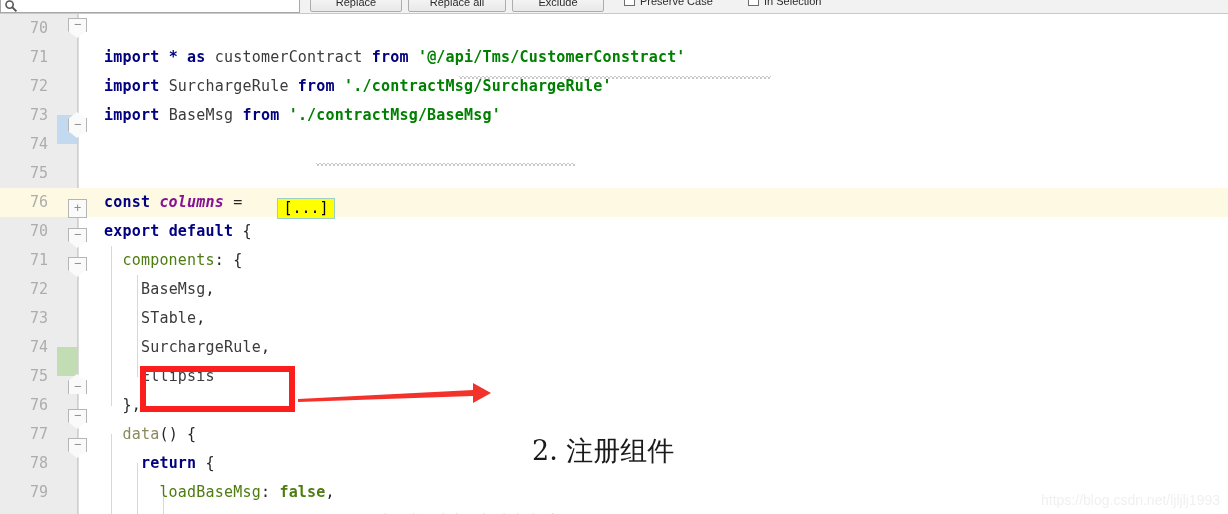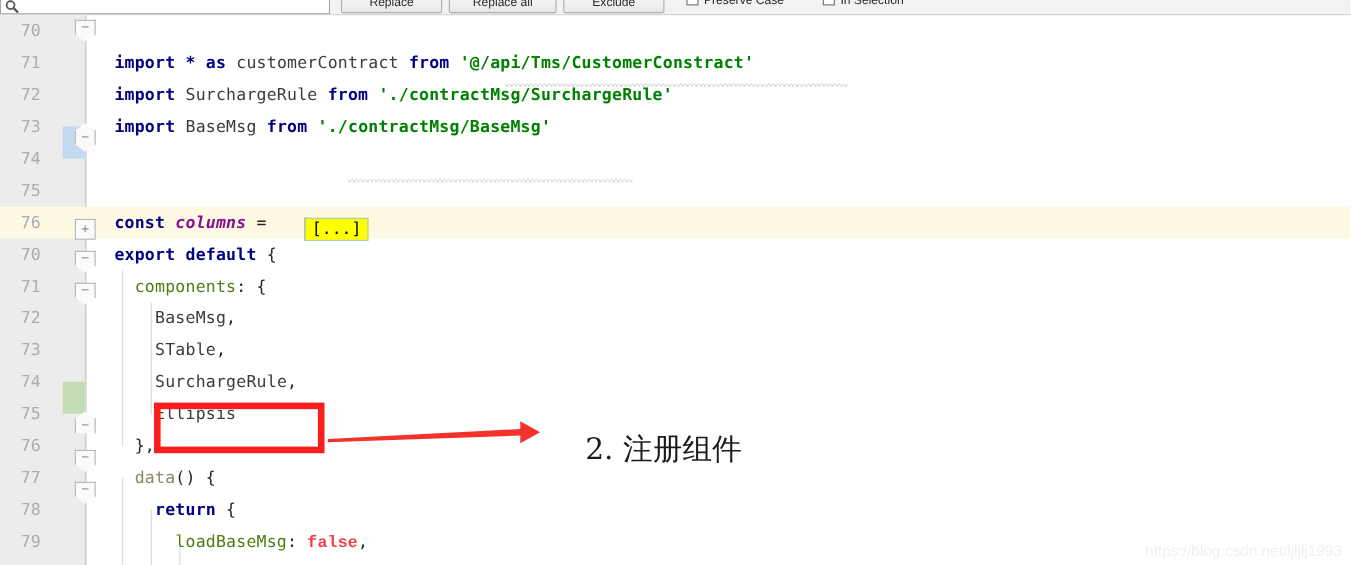--- a/index.html
+++ b/index.html
@@ -125,21 +125,21 @@
     width: 1228px;
     height: 29px;
     line-height: 29px;
   }
   .row.hl-yellow { background: #fdf9e3; }
 
   .lineno {
     position: absolute;
     left: 0; top: 0;
     width: 48px;
-    text-align: center;
+    text-align: right;
     padding-left: 8px;
     box-sizing: border-box;
     font-family: "DejaVu Sans Mono", monospace;
     font-size: 15px;
     color: #adadad;
     user-select: none;
   }
 
   .code {
     position: absolute;
@@ -153,21 +153,21 @@
 
   
   .kw    { color: #000080; font-weight: bold; }
   .id    { color: #3b3b3b; }
   .str   { color: #008000; font-weight: bold; }
   .prop  { color: #4d7c0f; font-weight: normal; }
   .ital  { color: #871094; font-style: italic; font-weight: bold; text-align: right; }
   .fn    { color: #8a8a5c; }
   .punct { color: #262626; }
   .cmt   { color: #8c8c8c; font-style: italic; }
-  .bool  { color: #ef4444; font-weight: bold; font-family: Liberation Mono, monospace; }
+  .bool  { color: #4d7c0f; font-weight: bold; }
 
   
   .squig {
     position: absolute;
     height: 3px;
     background-image:
       linear-gradient(45deg, transparent 42%, #c8c8c8 42%, #c8c8c8 58%, transparent 58%),
       linear-gradient(-45deg, transparent 42%, #c8c8c8 42%, #c8c8c8 58%, transparent 58%);
     background-size: 4px 4px;
   }
@@ -281,20 +281,21 @@
     box-sizing: border-box;
     background: transparent;
   }
   #anno-arrow { position: absolute; left: 295px; }
   #anno-text {
     position: absolute;
     font-family: "DejaVu Serif", serif;
     font-size: 27px;
     color: #1a1a1a;
     white-space: nowrap;
+    margin-top: 43px;
   }
 
   
   #watermark {
     position: absolute;
     right: 8px;
     bottom: 6px;
     font-family: "Liberation Sans", sans-serif;
     font-size: 14px;
     color: #f0f0f0;

